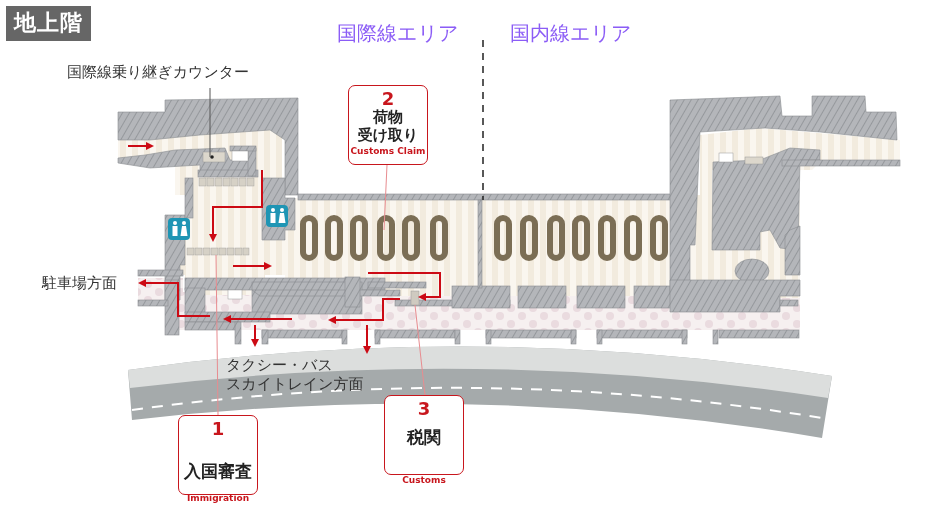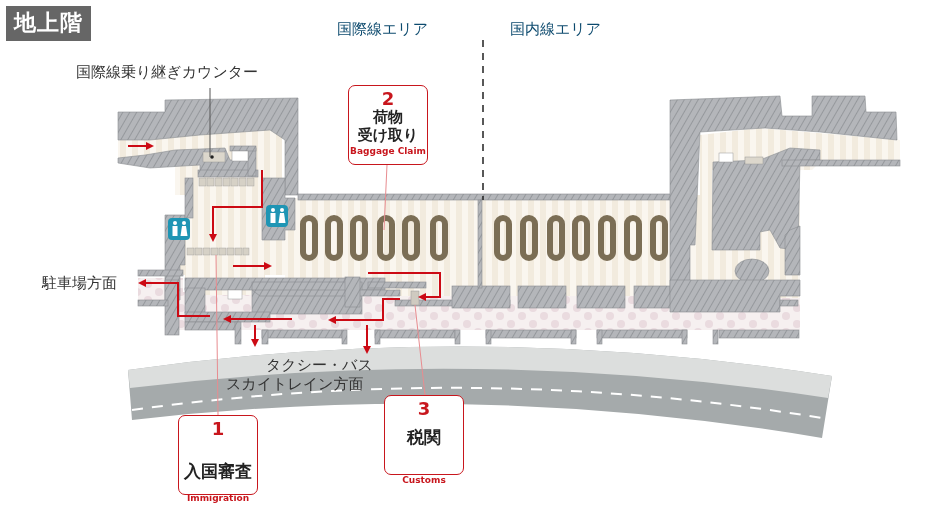--- a/index.html
+++ b/index.html
@@ -1,20 +1,20 @@
 <!DOCTYPE html>
 <html><head>
 <meta charset="utf-8">
 <style>
   html, body { margin: 0; padding: 0; background: #ffffff; }
   body { width: 950px; height: 520px; position: relative; overflow: hidden;
          font-family: "DejaVu Sans", "Liberation Sans", sans-serif; color: #333; }
   .floor-badge { position: absolute; left: 6px; top: 6px; background: #666; color: #fff;
                  font-size: 22px; font-weight: bold; padding: 2px 8px 3px 8px; letter-spacing: 1px; }
-  .area-label { position: absolute; font-size: 15px; color: #0c4a6e; white-space: nowrap; text-align: center; }
+  .area-label { position: absolute; font-size: 20px; color: #8b5cf6; white-space: nowrap; text-align: center; }
   .plain-label { position: absolute; font-size: 15px; color: #333; white-space: nowrap; line-height: 19px; }
   .callout { position: absolute; border: 1.5px solid #c8161d; border-radius: 7px; background: #fff;
              text-align: center; box-sizing: border-box; }
   .callout .num { color: #c8161d; font-weight: bold; font-size: 18px; line-height: 20px; display: block; }
   .callout .jp { color: #222; font-size: 17px; font-weight: bold; line-height: 20px; display: block; }
   .callout .en { color: #c8161d; font-size: 9px; font-weight: bold; display: block; }
   svg.map { position: absolute; left: 0; top: 0; }
 </style>
 </head>
 <body>
@@ -196,35 +196,35 @@
   <g stroke="#e88c90" stroke-width="1" fill="none">
     <line x1="387" y1="165" x2="384" y2="230"></line>
     <line x1="216" y1="255" x2="218" y2="415"></line>
     <line x1="415" y1="305" x2="425" y2="395"></line>
   </g>
   <line x1="210" y1="88" x2="210" y2="157" stroke="#555" stroke-width="1"></line>
 
   <line x1="483" y1="40" x2="483" y2="200" stroke="#222" stroke-width="1.5" stroke-dasharray="7,6"></line>
 </svg>
 
-<div class="plain-label" style="left:76px; top:63px;">国際線乗り継ぎカウンター</div>
+<div class="plain-label" style="left:67px; top:63px;">国際線乗り継ぎカウンター</div>
 <div class="plain-label" style="left:42px; top:274px;">駐車場方面</div>
-<div class="plain-label" style="left:226px; top:356px;margin-left:40px;">タクシー・バス</div>
+<div class="plain-label" style="left:226px; top:356px;">タクシー・バス</div>
 <div class="plain-label" style="left:226px; top:375px;">スカイトレイン方面</div>
 
 <div class="callout" style="left:178px; top:415px; width:80px; height:80px; padding-top:3px;">
   <span class="num">1</span>
   <span class="jp" style="margin-top:22px;">入国審査</span>
   <span class="en" style="margin-top:12px;text-align:center;">Immigration</span>
 </div>
 
 <div class="callout" style="left:348px; top:85px; width:80px; height:80px; padding-top:3px;">
   <span class="num">2</span>
   <span class="jp" style="font-size:15px; line-height:17px;">荷物</span>
   <span class="jp" style="font-size:15px; line-height:18px;">受け取り</span>
-  <span class="en" style="margin-top:2px;">Baggage Claim</span>
+  <span class="en" style="margin-top:2px;">Customs Claim</span>
 </div>
 
 <div class="callout" style="left:384px; top:395px; width:80px; height:80px; padding-top:3px;">
   <span class="num">3</span>
   <span class="jp" style="margin-top:8px;">税関</span>
   <span class="en" style="margin-top:28px;">Customs</span>
 </div>
 
 </body></html>

